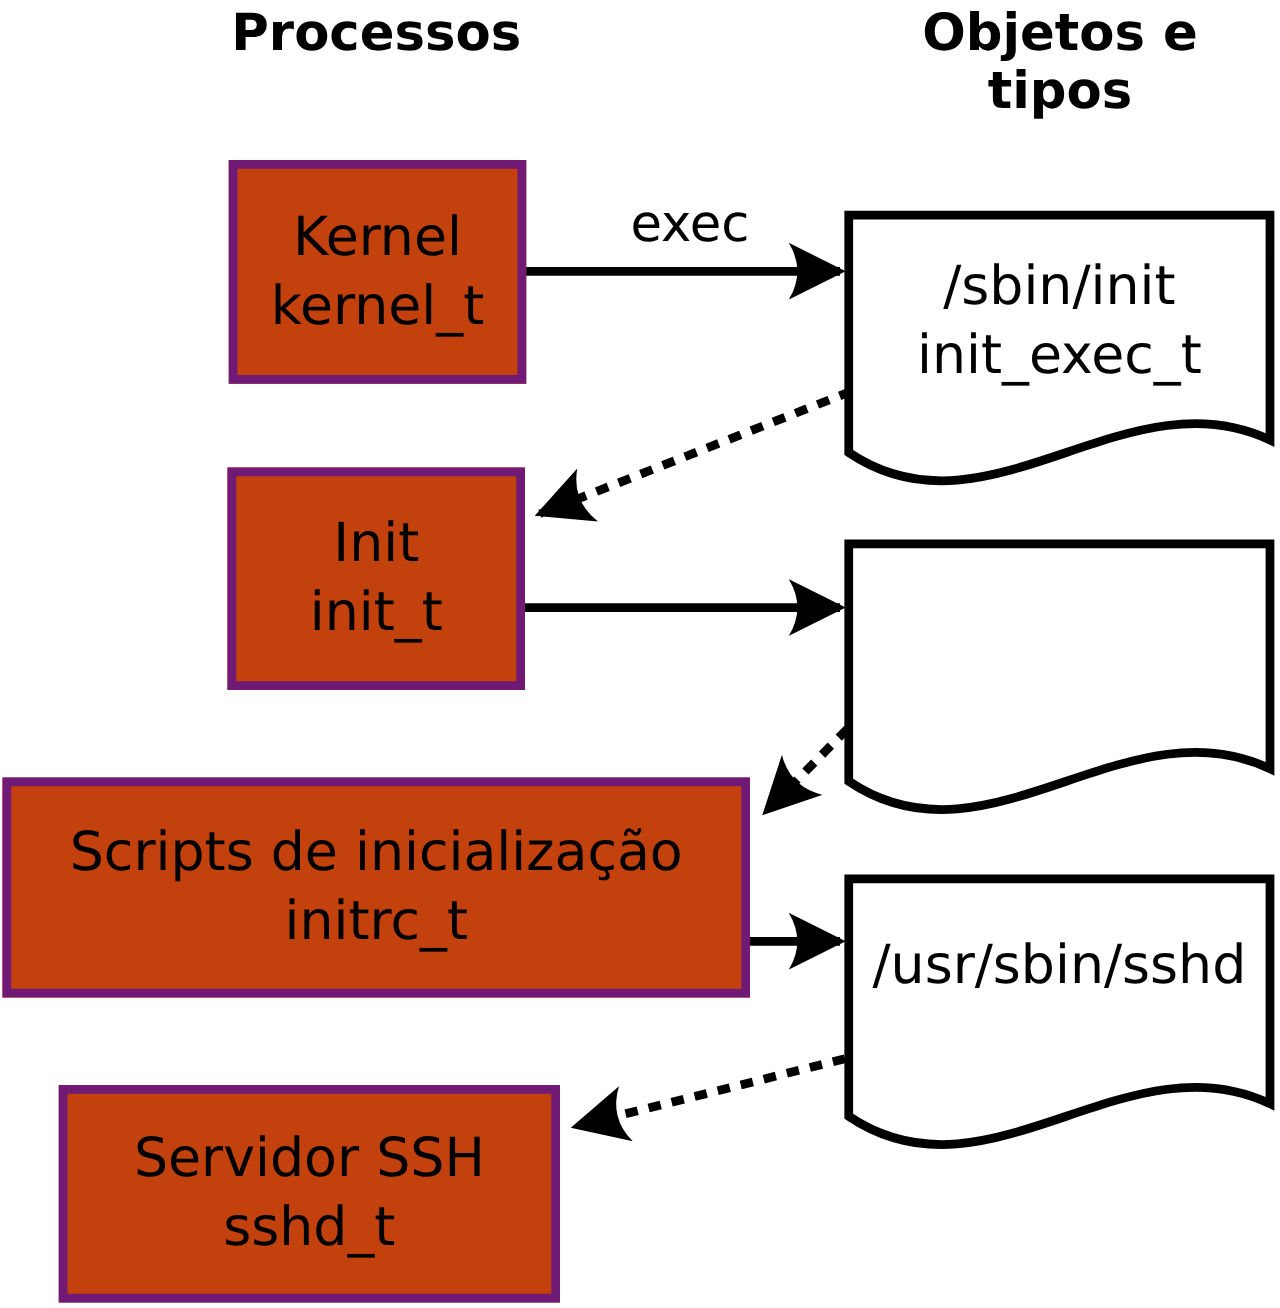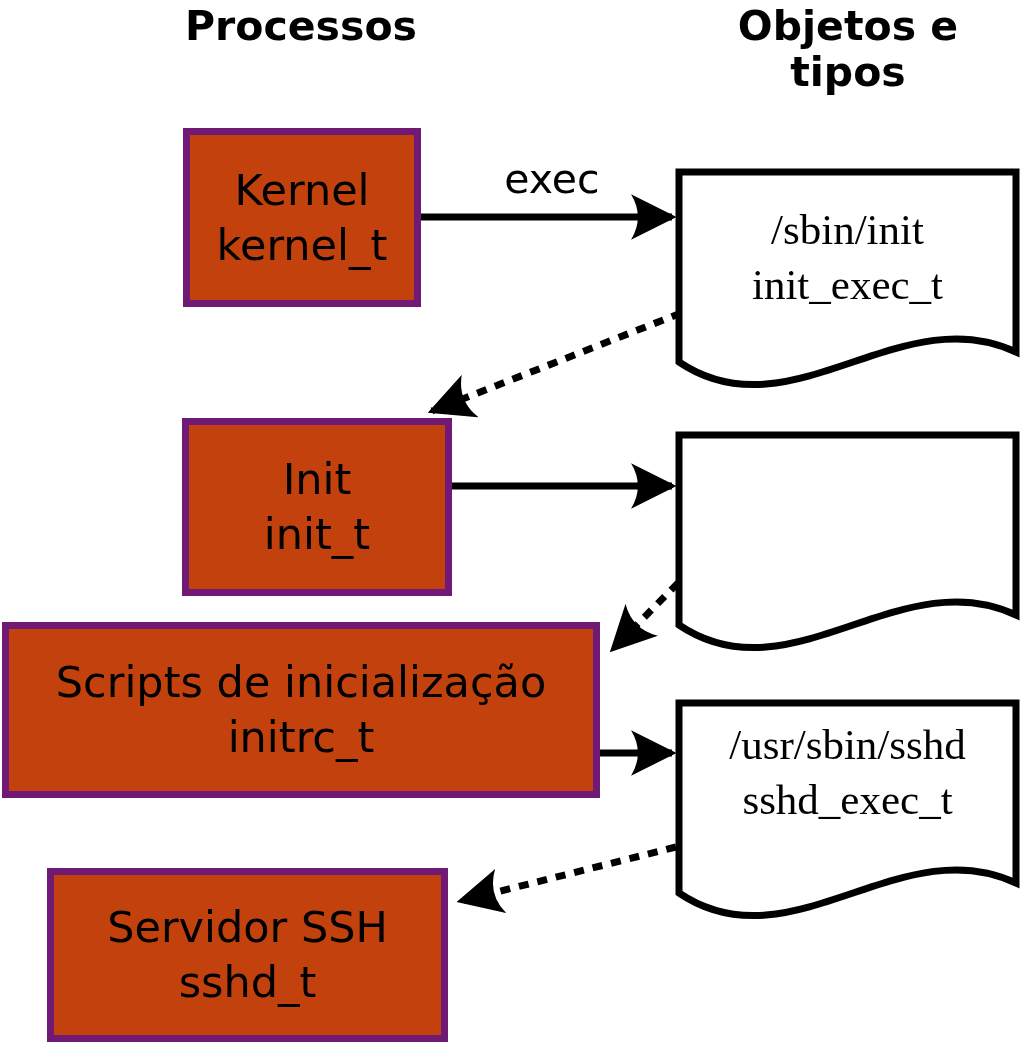--- a/index.html
+++ b/index.html
@@ -43,21 +43,20 @@
     position: absolute;
     display: flex;
     flex-direction: column;
     align-items: center;
     justify-content: center;
     text-align: center;
     font-size: 43px;
     line-height: 55px;
     white-space: nowrap;
     pointer-events: none;
-    font-family: Liberation Serif, serif;
   }
   .execlabel {
     position: absolute;
     font-size: 41px;
     line-height: 44px;
     text-align: center;
     white-space: nowrap;
   }
 </style>
 </head>
@@ -92,35 +91,34 @@
     <div>Objetos e</div>
     <div>tipos</div>
   </div>
 
   <div class="execlabel" style="left:492px; top:157px; width:120px;">exec</div>
 
   <div class="pbox" style="left:183px; top:128px; width:238px; height:179px;">
     <div>Kernel</div>
     <div>kernel_t</div>
   </div>
-  <div class="pbox" style="left:182px; top:374px; width:270px; height:178px;margin-top:44px;">
+  <div class="pbox" style="left:182px; top:374px; width:238px; height:178px;">
     <div>Init</div>
     <div>init_t</div>
   </div>
   <div class="pbox" style="left:47px; top:868px; width:401px; height:174px;">
     <div>Servidor SSH</div>
     <div>sshd_t</div>
   </div>
   <div class="pbox" style="left:2px; top:622px; width:598px; height:176px;">
     <div>Scripts de inicialização</div>
     <div>initrc_t</div>
   </div>
 
   <div class="doclabel" style="left:679px; top:174px; width:337px; height:166px;">
     <div>/sbin/init</div>
     <div>init_exec_t</div>
   </div>
   <div class="doclabel" style="left:679px; top:689px; width:337px; height:166px;">
     <div>/usr/sbin/sshd</div>
-    <div>sshd_exec_t</div>
   </div>
 
 </div>
 
 </body></html>

